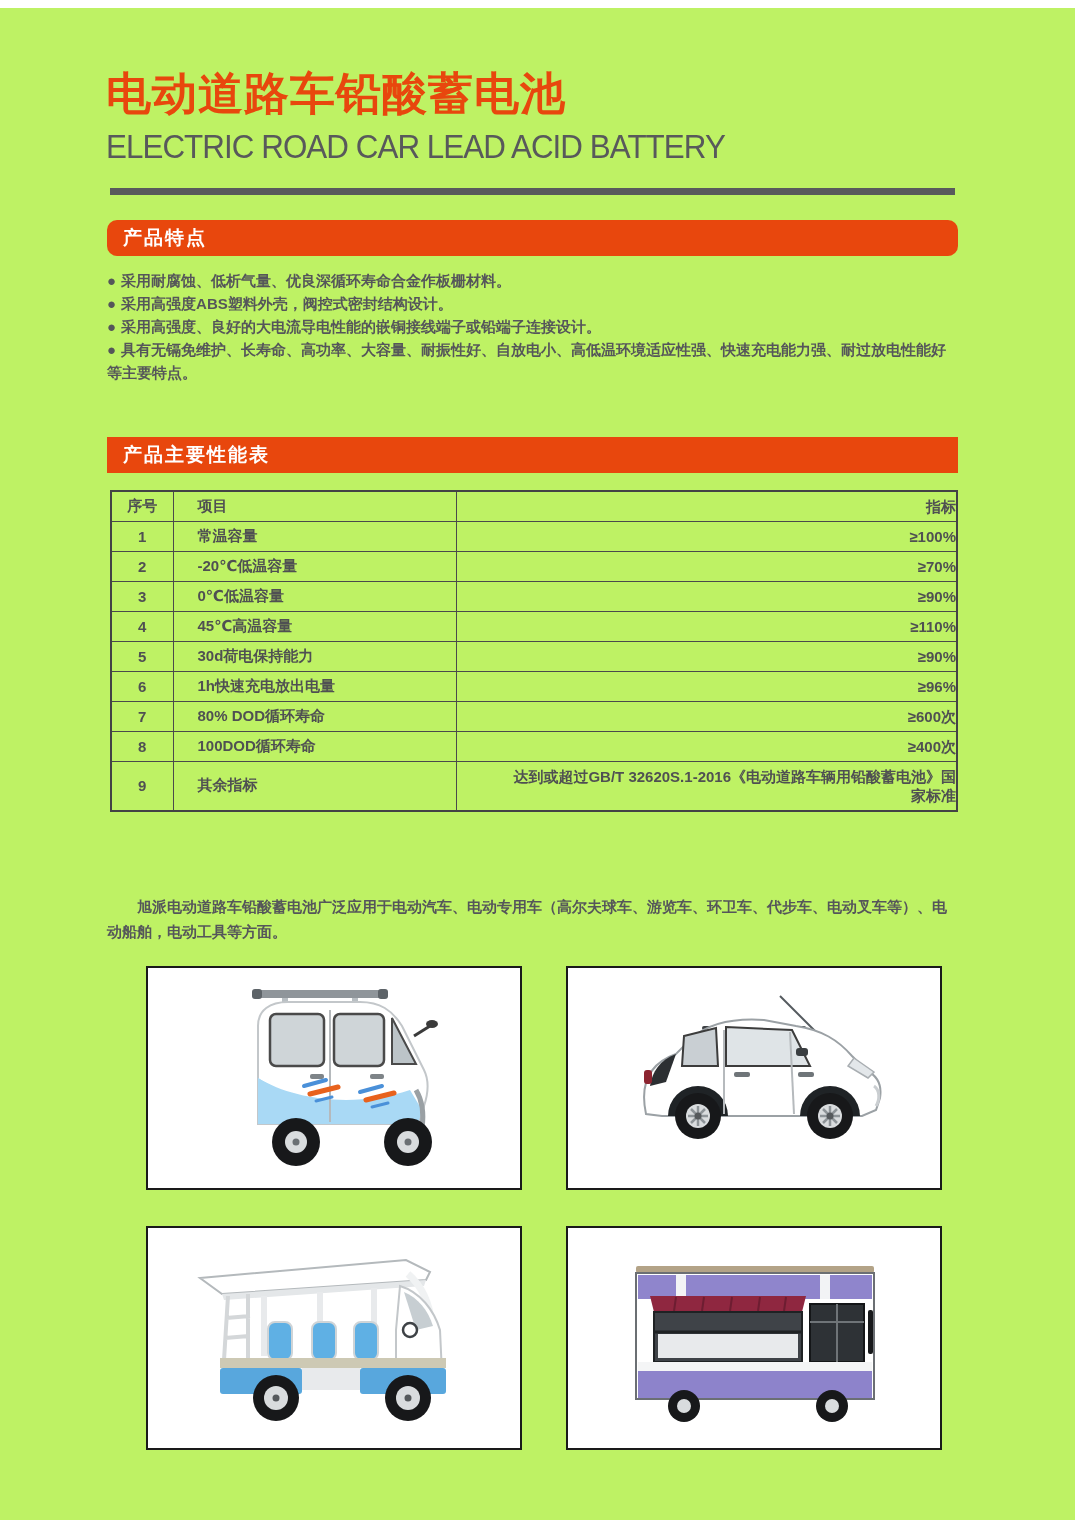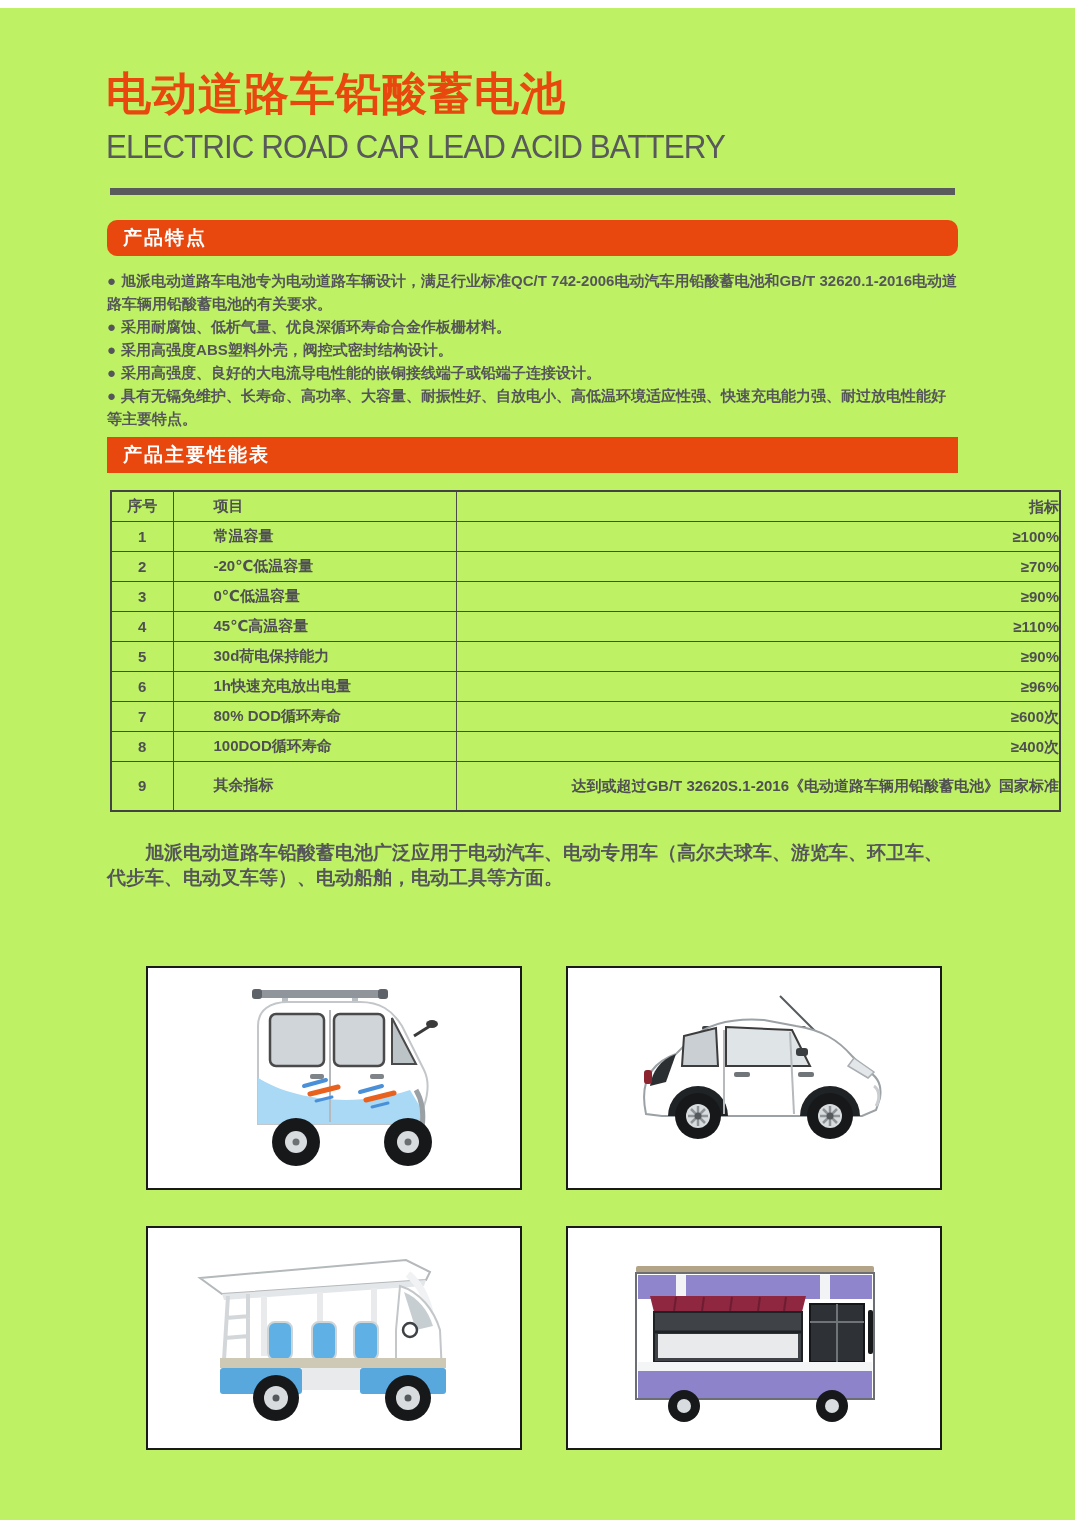--- a/index.html
+++ b/index.html
@@ -32,38 +32,38 @@
   #bar-features { top:212px;border-radius:10px; }
   #bar-performance { top:429px; }
   #bar-usage { top:840px; }
   .feature-list {
     position:absolute; left:107px; top:261px; width:853px;
     font-size:15px; font-weight:bold; color:#55565a; line-height:23px;
   }
   .feature-item { text-align:left; }
   .bullet-mark { margin-right:5px; }
   .perf-table {
-    position:absolute; left:110px; top:482px; width:951px;
+    position:absolute; left:110px; top:482px; width:848px;
     border-collapse:collapse; table-layout:fixed;
     font-size:15px; font-weight:bold; color:#4f5052;
   }
   .perf-table td, .perf-table th {
     border:1px solid #4a4a4b; vertical-align:middle;
   }
   .perf-table { border:2px solid #434345; }
   .col-no   { width:62px; }
   .col-item { width:283px; }
   .perf-table tr { height:30px; }
   .perf-table tr.row-tall { height:50px; }
   .cell-no   { text-align:center; }
-  .cell-item { text-align:left; padding-left:40px; }
+  .cell-item { text-align:left; padding-left:24px; }
   .cell-spec { text-align:right; padding-left:42px; line-height:19px; }
   .usage-paragraph {
-    position:absolute; left:107px; top:832px; width:853px;
-    font-size:19px; font-weight:bold; color:#55565a; line-height:25px;
+    position:absolute; left:107px; top:886px; width:853px;
+    font-size:15px; font-weight:bold; color:#55565a; line-height:25px;
     text-indent:2em;
   }
   .img-box {
     position:absolute; width:376px; height:224px;
     border:2px solid #1a1a1a; background:#ffffff;
     display:flex; align-items:center; justify-content:center;
   }
   #img-box-1 { left:146px; top:958px; }
   #img-box-2 { left:566px; top:958px; }
   #img-box-3 { left:146px; top:1218px; }
@@ -75,21 +75,20 @@
 
 <div class="page">
 
   <div class="page-title">电动道路车铅酸蓄电池</div>
   <div class="page-subtitle">ELECTRIC ROAD CAR LEAD ACID BATTERY</div>
   <div class="divider-rule"></div>
 
   <div class="section-bar" id="bar-features">产品特点</div>
 
   <div class="feature-list">
-    <div class="feature-item"><span class="bullet-mark">●</span><span>旭派电动道路车电池专为电动道路车辆设计，满足行业标准QC/T 742-2006电动汽车用铅酸蓄电池和GB/T 32620.1-2016电动道路车辆用铅酸蓄电池的有关要求。</span></div>
     <div class="feature-item"><span class="bullet-mark">●</span><span>采用耐腐蚀、低析气量、优良深循环寿命合金作板栅材料。</span></div>
     <div class="feature-item"><span class="bullet-mark">●</span><span>采用高强度ABS塑料外壳，阀控式密封结构设计。</span></div>
     <div class="feature-item"><span class="bullet-mark">●</span><span>采用高强度、良好的大电流导电性能的嵌铜接线端子或铅端子连接设计。</span></div>
     <div class="feature-item"><span class="bullet-mark">●</span><span>具有无镉免维护、长寿命、高功率、大容量、耐振性好、自放电小、高低温环境适应性强、快速充电能力强、耐过放电性能好等主要特点。</span></div>
   </div>
 
   <div class="section-bar" id="bar-performance">产品主要性能表</div>
 
   <table class="perf-table">
     <colgroup>

